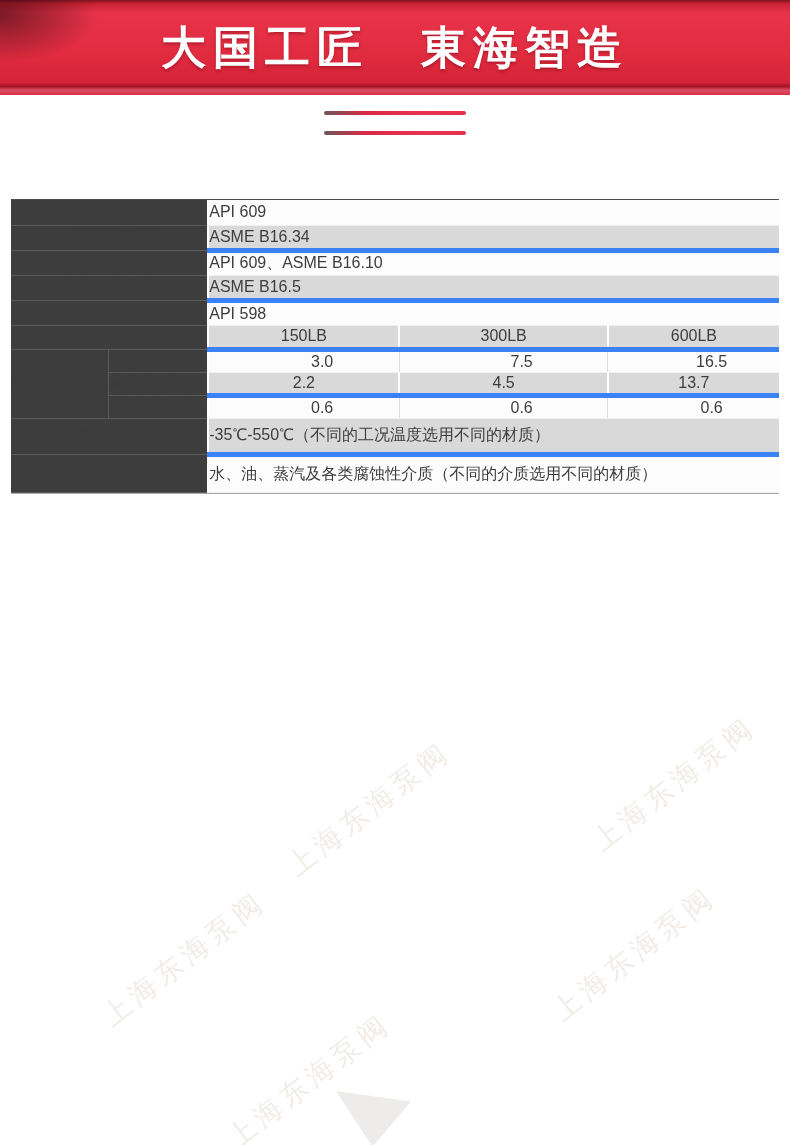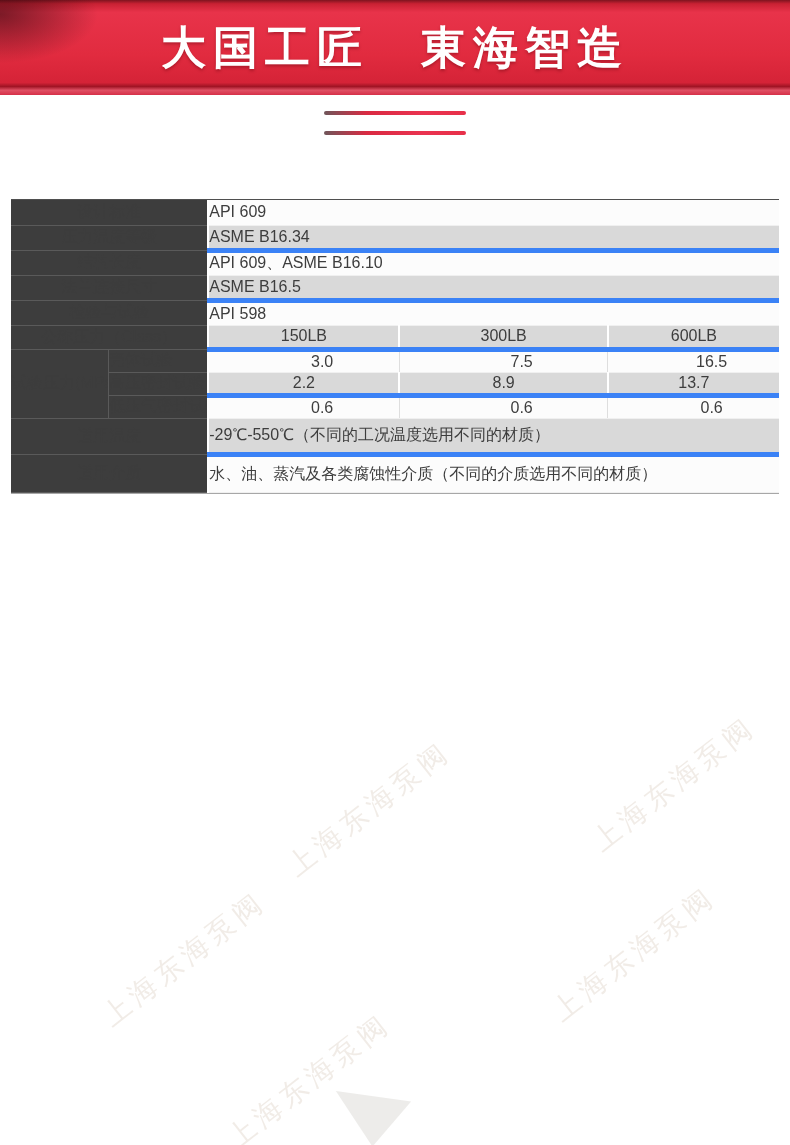--- a/index.html
+++ b/index.html
@@ -180,32 +180,32 @@
         <tr class="tst-r rw">
           <td class="t-group" rowspan="3">试验压力(MPa)</td>
           <td class="t-sub">壳体试验</td>
           <td class="t-num">3.0</td>
           <td class="t-num">7.5</td>
           <td class="t-num">16.5</td>
         </tr>
         <tr class="tst-r rg">
           <td class="t-sub">高压密封试验</td>
           <td class="t-num">2.2</td>
-          <td class="t-num">8.9</td>
+          <td class="t-num">4.5</td>
           <td class="t-num">13.7</td>
         </tr>
         <tr class="tst-r rw">
           <td class="t-sub">低压气密封试验</td>
           <td class="t-num">0.6</td>
           <td class="t-num">0.6</td>
           <td class="t-num">0.6</td>
         </tr>
         <tr class="bot-r1 rg">
           <td class="t-lbl" colspan="2">适用温度</td>
-          <td class="t-val" colspan="3">-29℃-550℃（不同的工况温度选用不同的材质）</td>
+          <td class="t-val" colspan="3">-35℃-550℃（不同的工况温度选用不同的材质）</td>
         </tr>
         <tr class="bot-r2 rw">
           <td class="t-lbl" colspan="2">适用介质</td>
           <td class="t-val" colspan="3">水、油、蒸汽及各类腐蚀性介质（不同的介质选用不同的材质）</td>
         </tr>
       </tbody>
     </table>
   </div>
 </section>
 

